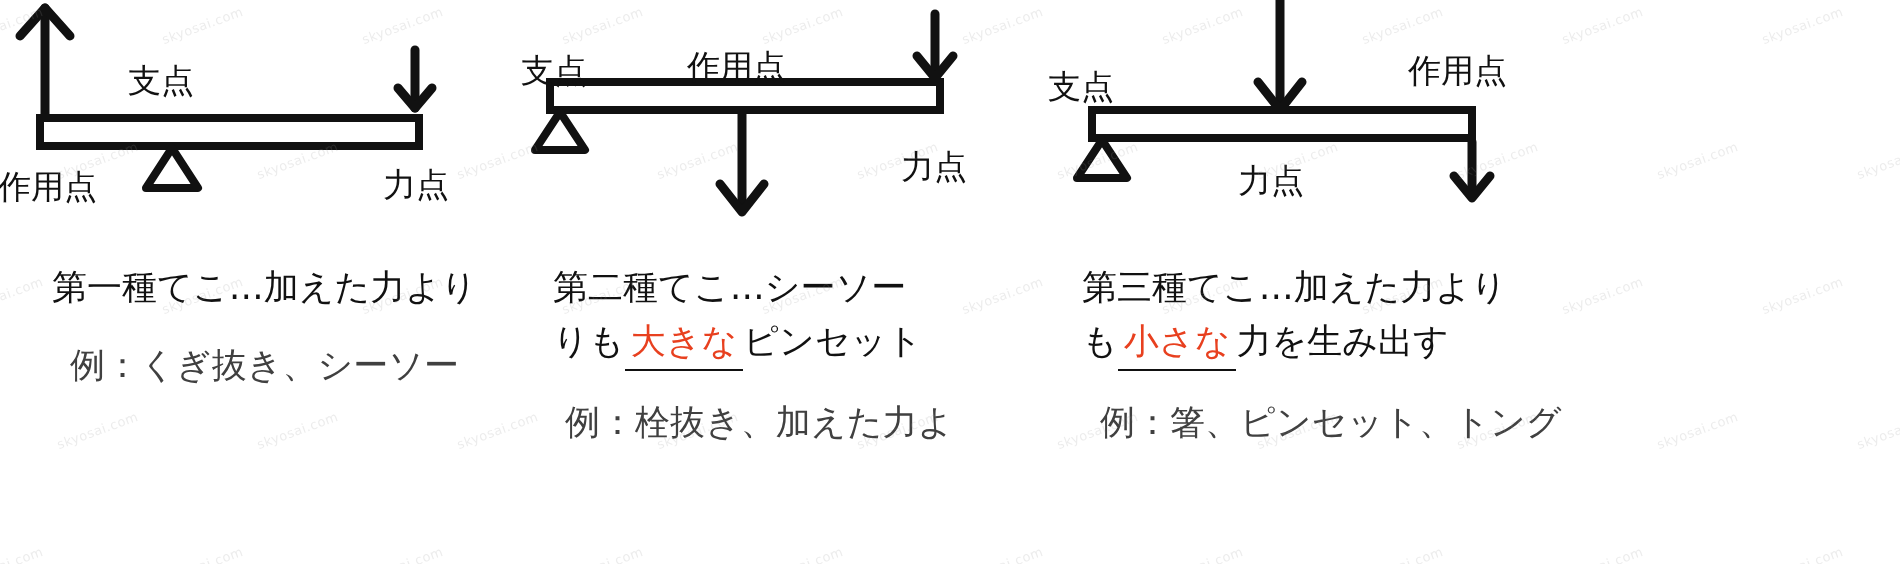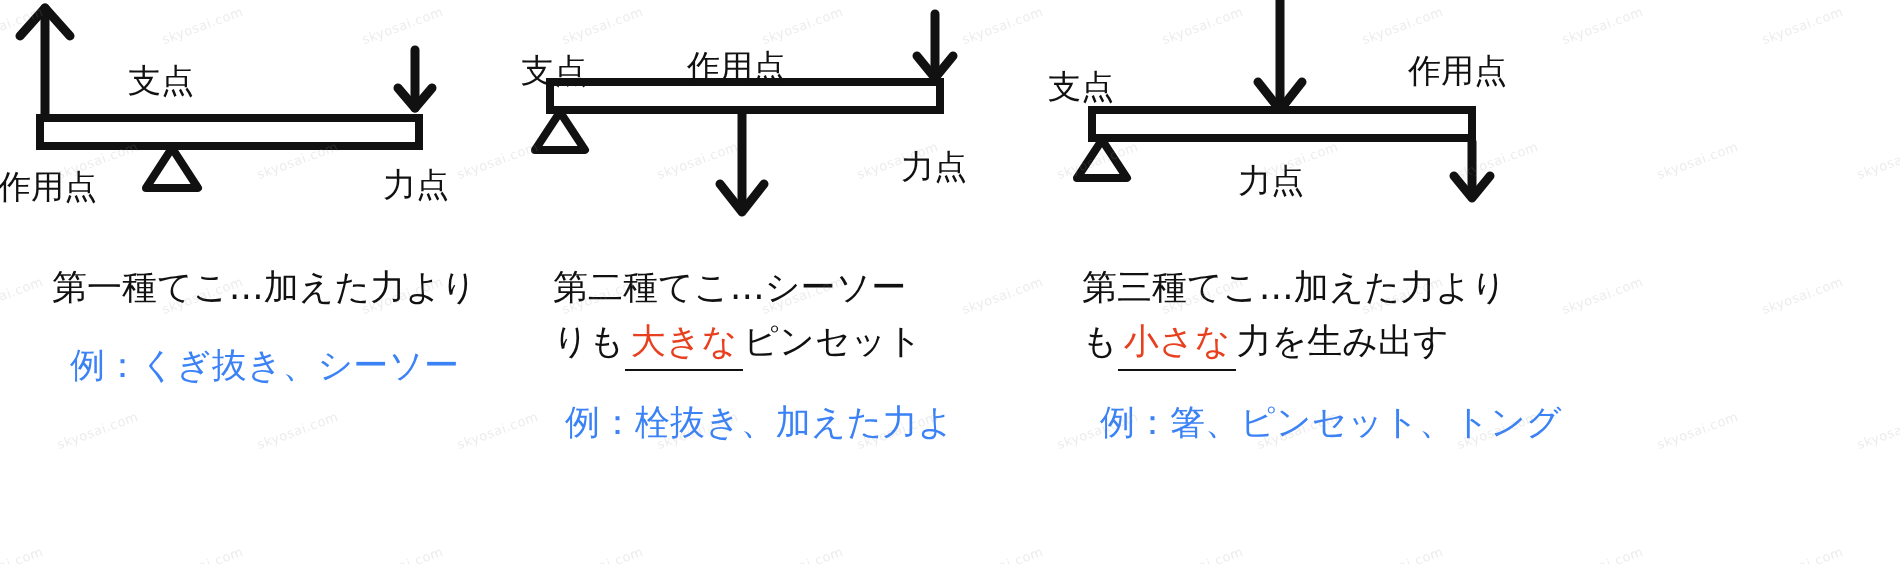--- a/index.html
+++ b/index.html
@@ -76,21 +76,21 @@
   }
   .blank {
     color: #e8401f;
     border-bottom: 2.5px solid #111111;
     padding: 0 6px 1px 6px;
     display: inline-block;
   }
   .cap-example {
     font-size: 35px;
     line-height: 54px;
-    color: #3b82f6;
+    color: #404040;
     white-space: nowrap;
     margin-top: 24px;
   }
 
   
   #cap-1 { padding-left: 52px; padding-top: 22px; }
   #cap-2 { padding-left: 48px; padding-top: 22px; }
   #cap-3 { padding-left: 52px; padding-top: 22px; }
   #cap-3 .cap-example { padding-left: 18px; }
   #cap-2 .cap-example { padding-left: 12px; }

